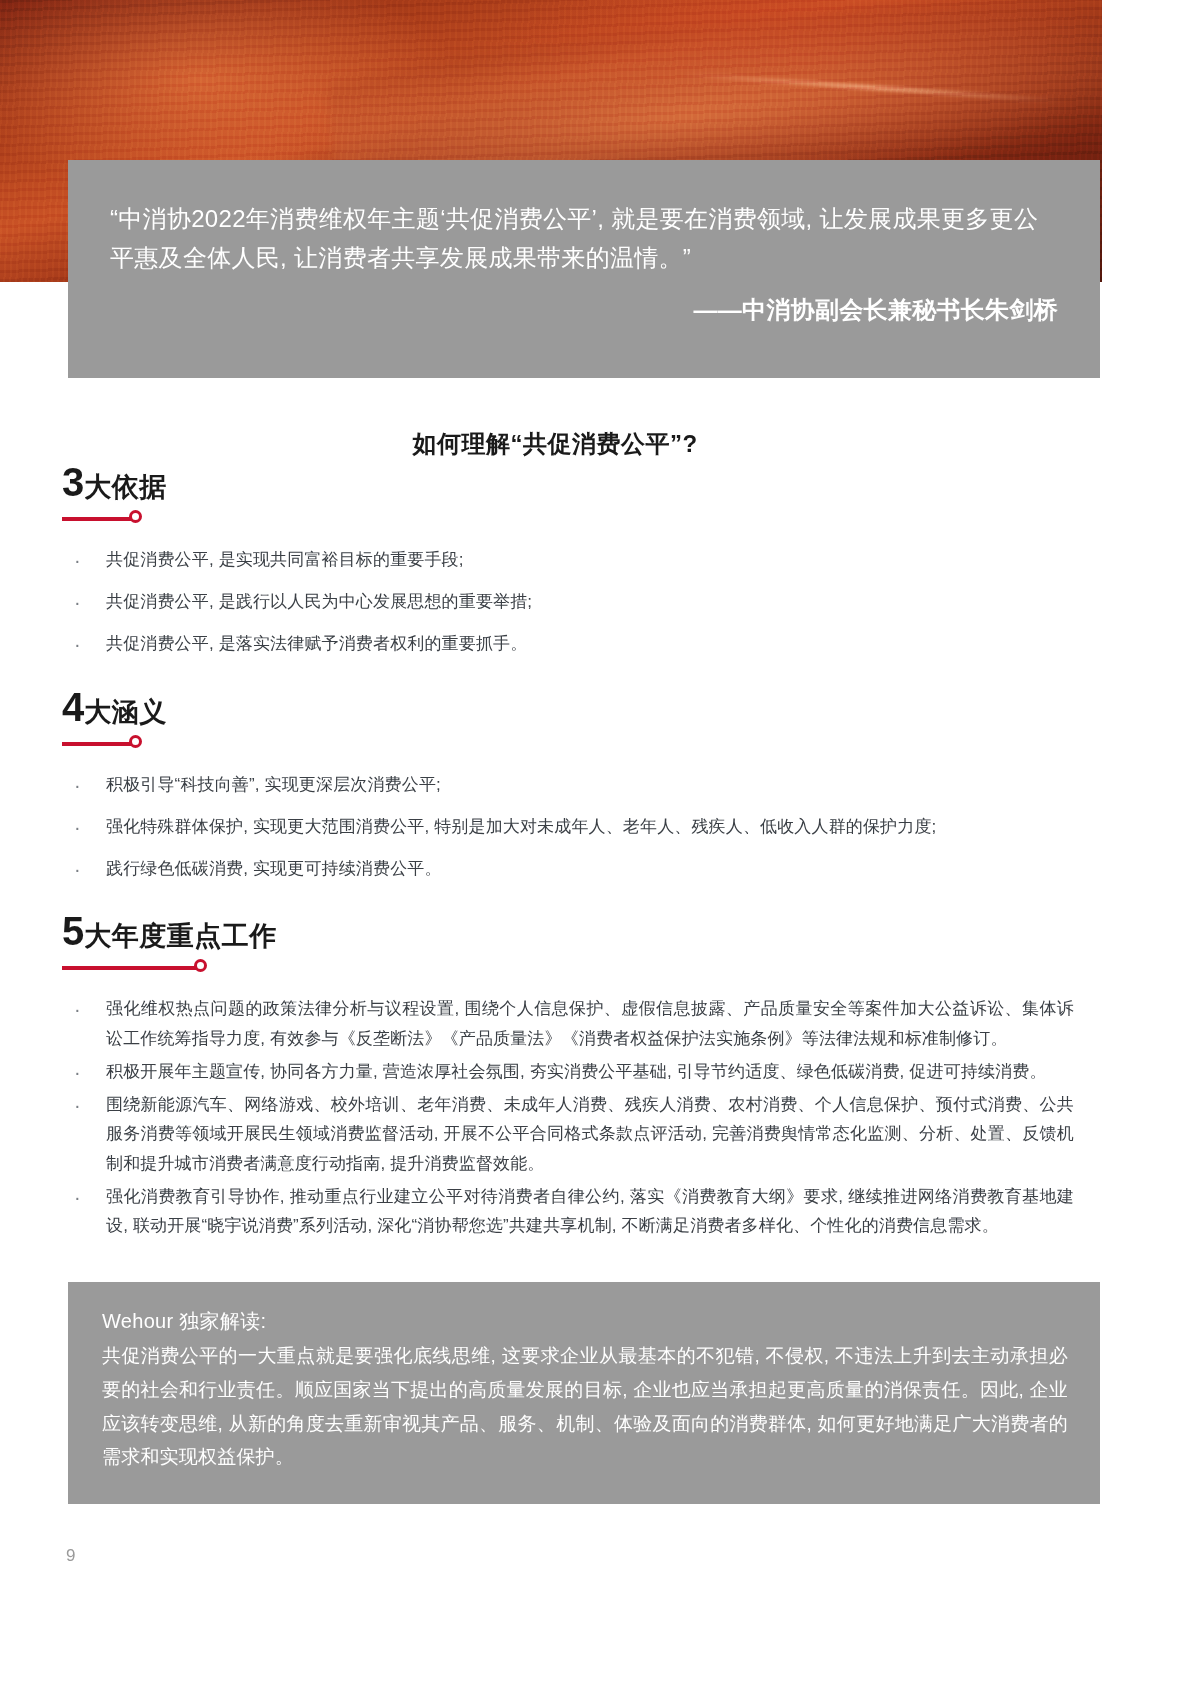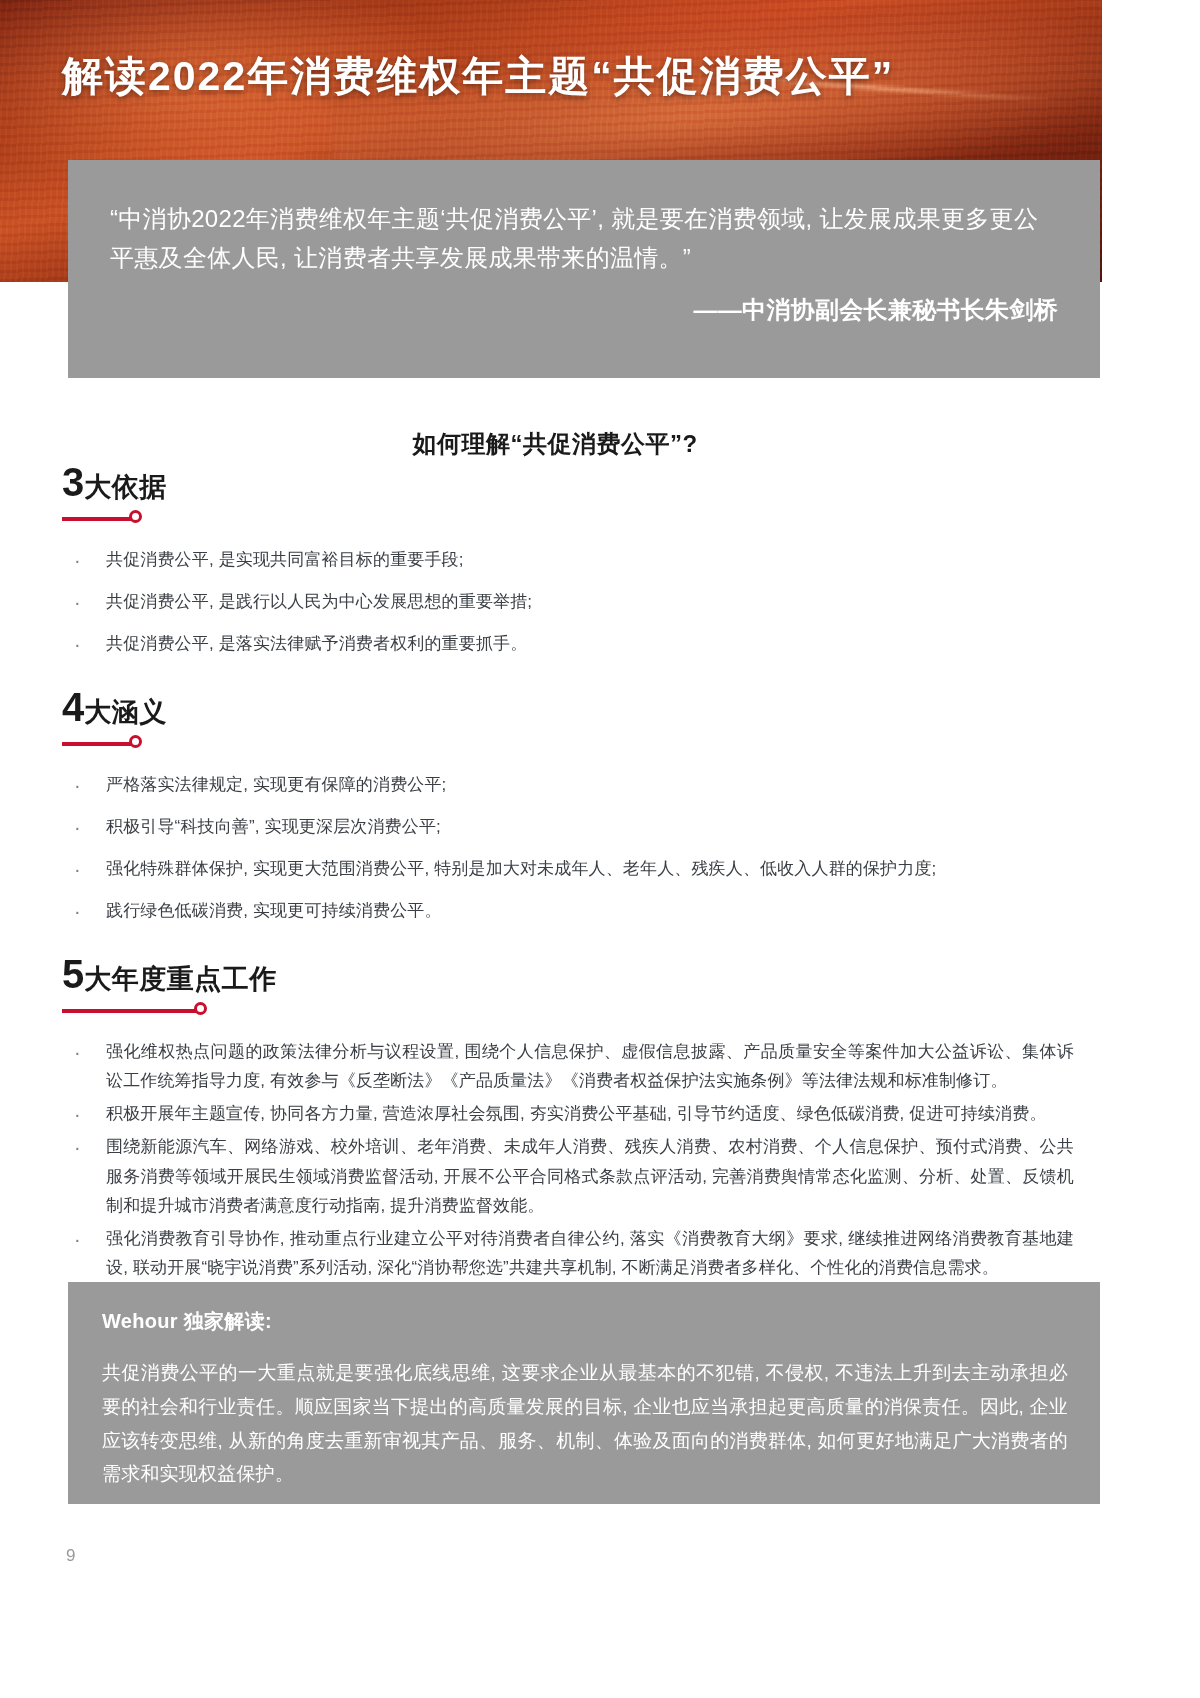--- a/index.html
+++ b/index.html
@@ -207,22 +207,22 @@
     top: 1282px;
     width: 1032px;
     height: 222px;
     background: #9a9a9a;
     box-sizing: border-box;
     padding: 26px 32px 26px 34px;
   }
   .wehour-title {
     color: #ffffff;
     font-size: 20px;
-    font-weight: bold;
-    margin-bottom: 21px;
+    font-weight: normal;
+    margin-bottom: 4px;
     letter-spacing: 0.3px;
   }
   .wehour-body {
     color: #ffffff;
     font-size: 19px;
     line-height: 1.78;
     letter-spacing: 0.2px;
     text-align: justify;
   }
 
@@ -239,21 +239,20 @@
 <body>
 
 <div class="page">
 
   <div class="hero">
     <div class="hero-photo">
       <div class="hero-river"></div>
       <div class="hero-bridge"></div>
     </div>
   </div>
-  <div class="hero-title">解读2022年消费维权年主题“共促消费公平”</div>
 
   <div class="quote-box">
     <div class="quote-text">“中消协2022年消费维权年主题‘共促消费公平’, 就是要在消费领域, 让发展成果更多更公平惠及全体人民, 让消费者共享发展成果带来的温情。”</div>
     <div class="quote-attrib">——中消协副会长兼秘书长朱剑桥</div>
   </div>
 
   <div class="subheading">如何理解“共促消费公平”?</div>
 
   <div class="content">
 
@@ -276,21 +275,20 @@
     <div class="section">
       <div class="sec-title">
         <span class="sec-num">4</span>
         <span class="sec-label">大涵义</span>
       </div>
       <div class="rule">
         <div class="rule-line" style="width: 70px; background: rgb(200, 16, 46);"></div>
         <div class="rule-dot" style="left: 67px; border-color: rgb(200, 16, 46);"></div>
       </div>
       <ul class="bullets tight">
-        <li>严格落实法律规定, 实现更有保障的消费公平;</li>
         <li>积极引导“科技向善”, 实现更深层次消费公平;</li>
         <li>强化特殊群体保护, 实现更大范围消费公平, 特别是加大对未成年人、老年人、残疾人、低收入人群的保护力度;</li>
         <li>践行绿色低碳消费, 实现更可持续消费公平。</li>
       </ul>
     </div>
 
     <div class="section">
       <div class="sec-title">
         <span class="sec-num">5</span>
         <span class="sec-label">大年度重点工作</span>

